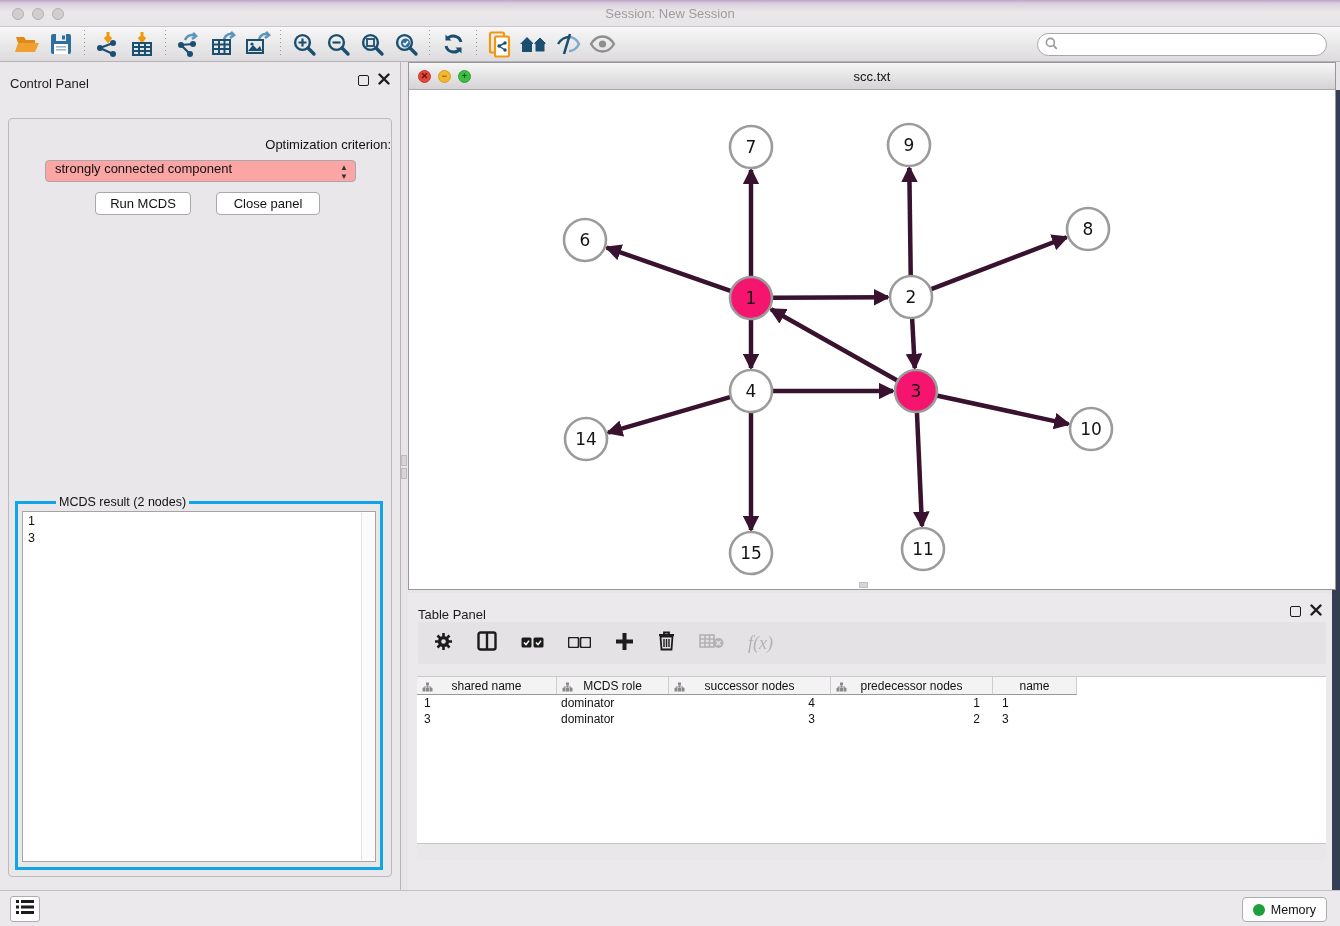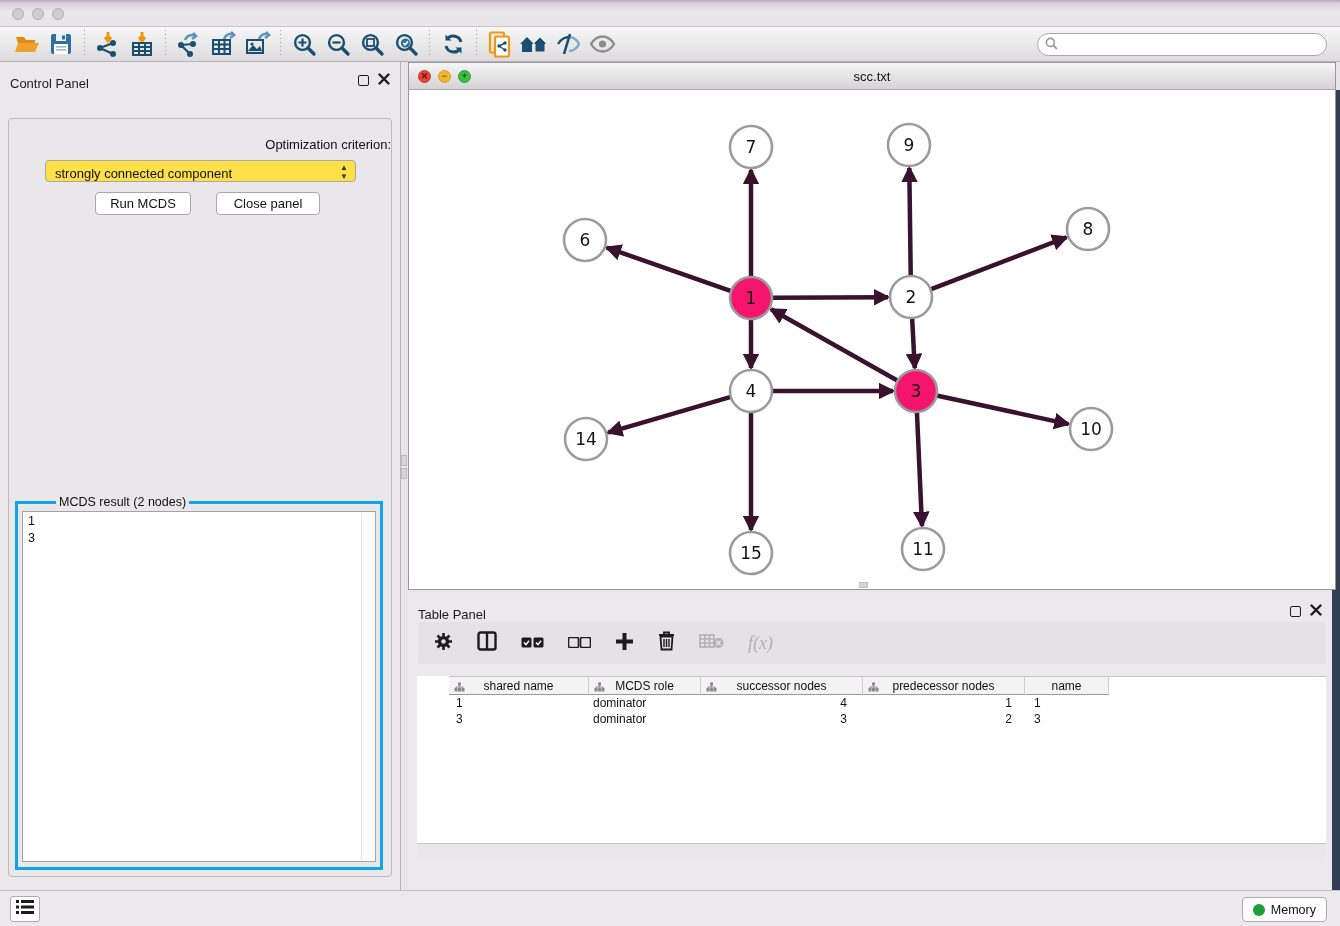--- a/index.html
+++ b/index.html
@@ -44,22 +44,22 @@
   .cp-tab { font-size:13px; font-weight:600; color:#111; background:#fff;
     border:1px solid #a5a3a5; padding:4px 13px 4px; margin-right:-1px; }
   .cp-tab:first-child { border-top-left-radius:4px; border-bottom-left-radius:4px; }
   .cp-tab.sel { background:#e3e1e3; color:#b9b7b9; border-color:#bdbbbd;
     border-radius:5px; padding:4px 15px; }
   #cp-box { position:absolute; left:8px; right:8px; top:56px; bottom:13px;
     border:1px solid #bcbabc; border-radius:4px; background:#e9e7e9; }
   #opt-label { position:absolute; left:0; right:0; top:18px; text-align:right;
     font-size:13px; color:#111; }
   #criterion { position:absolute; left:36px; top:41px; width:311px; height:22px;
-    background:#fde047; border:1px solid #a9a7a9; border-radius:4px;
-    font-size:13px; color:#111; display:flex; align-items:flex-end; padding-left:9px; }
+    background:#fca5a5; border:1px solid #a9a7a9; border-radius:4px;
+    font-size:13px; color:#111; display:flex; align-items:flex-start; padding-left:9px; }
   #criterion .stepper { position:absolute; right:7px; top:2px; font-size:8px; color:#333;
     line-height:9px; text-align:center; }
   .cp-btn { position:absolute; top:73px; height:23px; background:#fff;
     border:1px solid #a9a7a9; border-radius:4px; font-size:13px; color:#111;
     display:flex; align-items:center; justify-content:center; }
   #run-btn { left:86px; width:96px; }
   #closep-btn { left:207px; width:104px; }
   #result-group { position:absolute; left:6px; right:8px; top:376px; bottom:6px;
     border:3px solid #0ea5e9;padding-left:36px; }
   #result-group legend { font-size:12.5px; color:#111; margin-left:2px; padding:0 3px; }
@@ -90,21 +90,21 @@
     background:#d7d5d7; border:1px solid #c2c0c2; }
 
   
   #table-panel { left:408px; top:593px; width:924px; height:297px; background:#ebe9eb; }
   #tp-toolbar { position:absolute; left:10px; right:6px; top:29px; height:42px;
     background:#e4e2e4; border-radius:3px; display:flex; align-items:center;
     padding-left:16px; gap:24px; }
   .tpbtn { display:flex; align-items:center; }
   #fx-label { font-family:"Liberation Serif", serif; font-style:italic;
     font-size:18px; color:#b3b1b3; }
-  #ntable { position:absolute; left:9px; top:83px; right:6px; bottom:47px; background:#fff;padding-left:32px; }
+  #ntable { position:absolute; left:9px; top:83px; right:6px; bottom:47px; background:#fff; }
   #thead { display:flex; height:19px; border-top:1px solid #c9c7c9; }
   .hcell { position:relative; background:#f4f3f4; border-right:1px solid #cfcdcf;
     border-bottom:1px solid #9a989a; display:flex; align-items:center; justify-content:center;
     font-size:12px; color:#111; }
   .hcell .hicon { position:absolute; left:5px; top:4px; }
   .trow { display:flex; height:16px; }
   .tcell { font-size:12px; color:#111; line-height:16px; }
   .c0{width:140px}.c1{width:112px}.c2{width:162px}.c3{width:162px}.c4{width:84px}
   .a0{padding-left:7px}.a1{padding-left:4px}.a2{text-align:right;padding-right:16px}
   .a3{text-align:right;padding-right:13px}.a4{padding-left:9px}
@@ -130,20 +130,21 @@
 </style>
 </head>
 <body>
 
 <div id="titlebar" class="abs">
   <div class="lights">
     <div class="light"></div>
     <div class="light"></div>
     <div class="light"></div>
   </div>
+  <div id="app-title">Session: New Session</div>
 </div>
 
 <div id="toolbar" class="abs">
   <div class="tbtn">
     <span>
         <svg width="27" height="24" viewBox="0 0 27 24">
           <path d="M2 5h8l2 3h9v3H4z" fill="#e08a17"></path>
           <path d="M4 11h21l-4 9H1z" fill="#f0a030"></path>
         </svg>
       </span>

